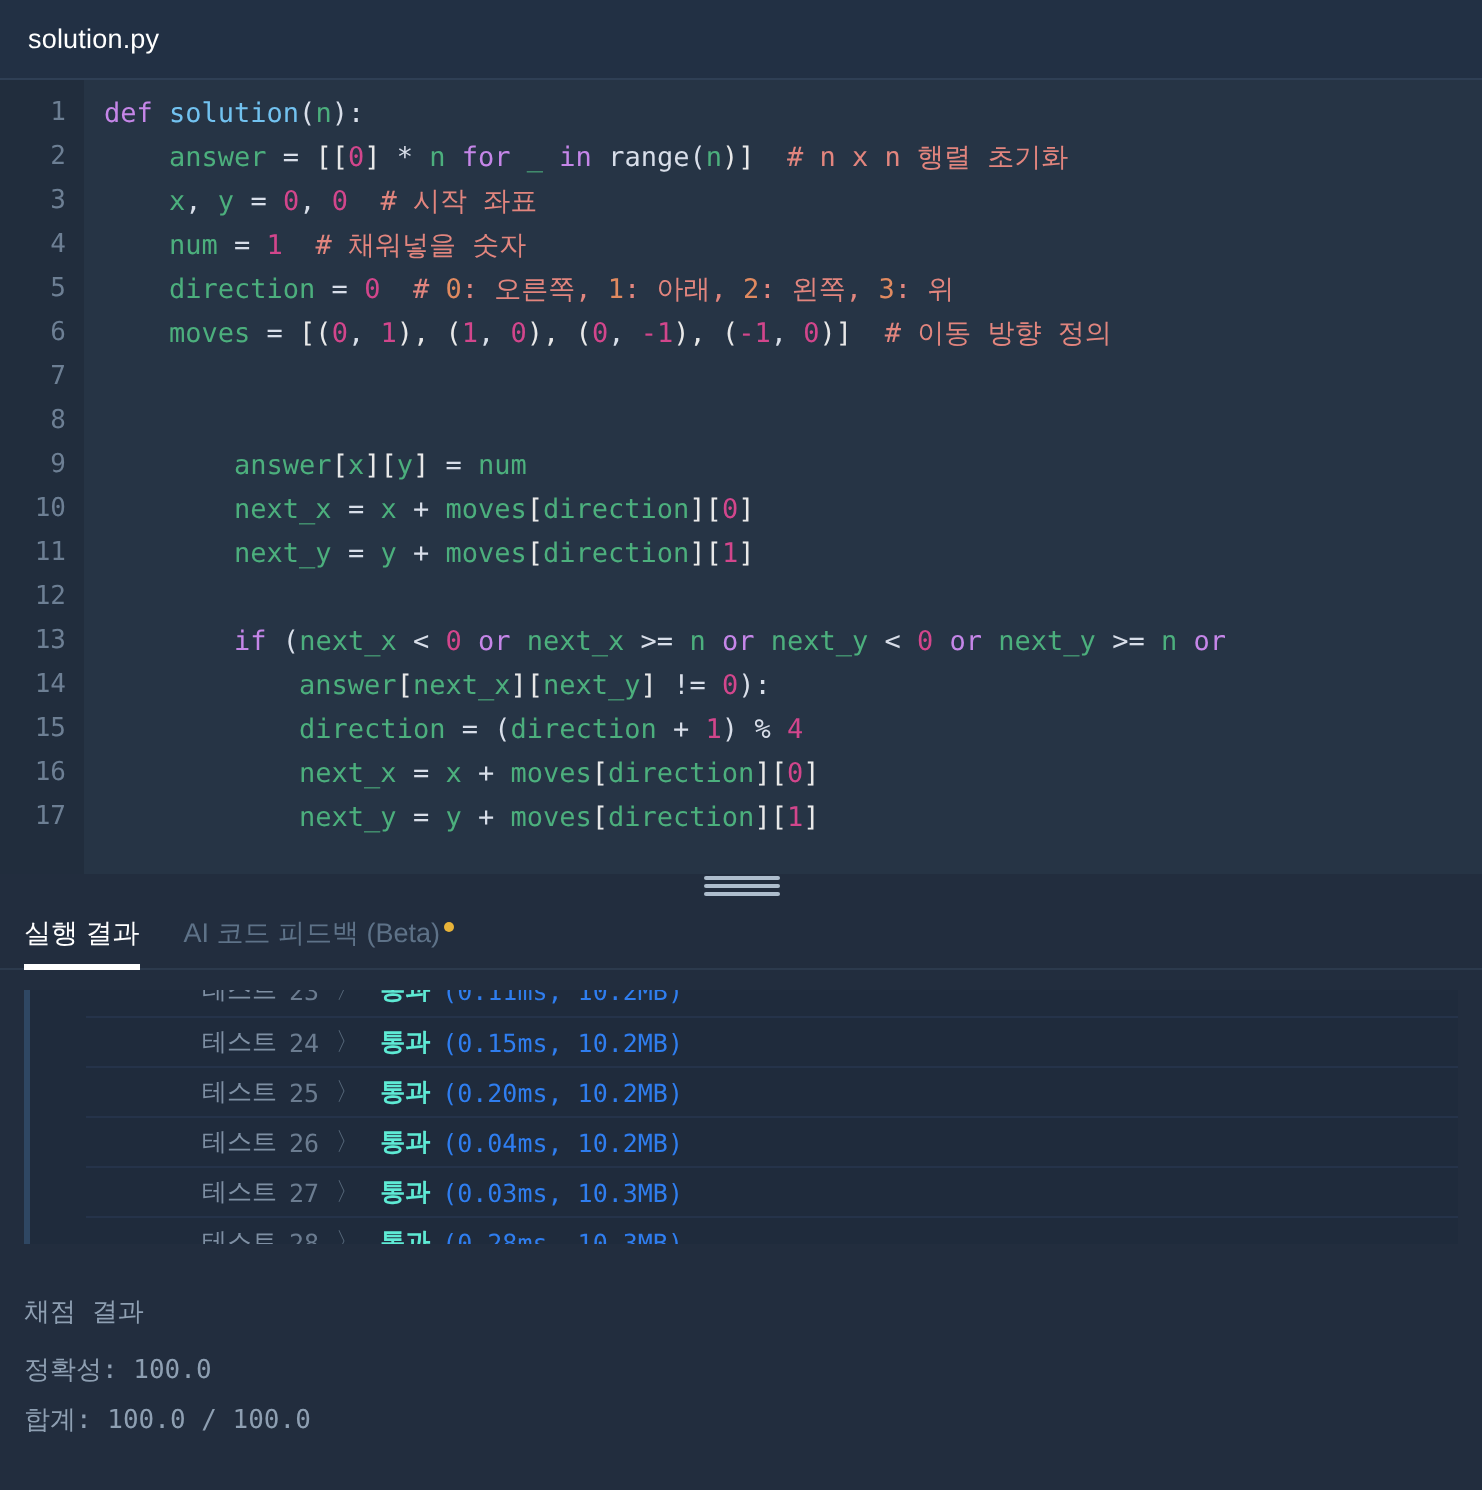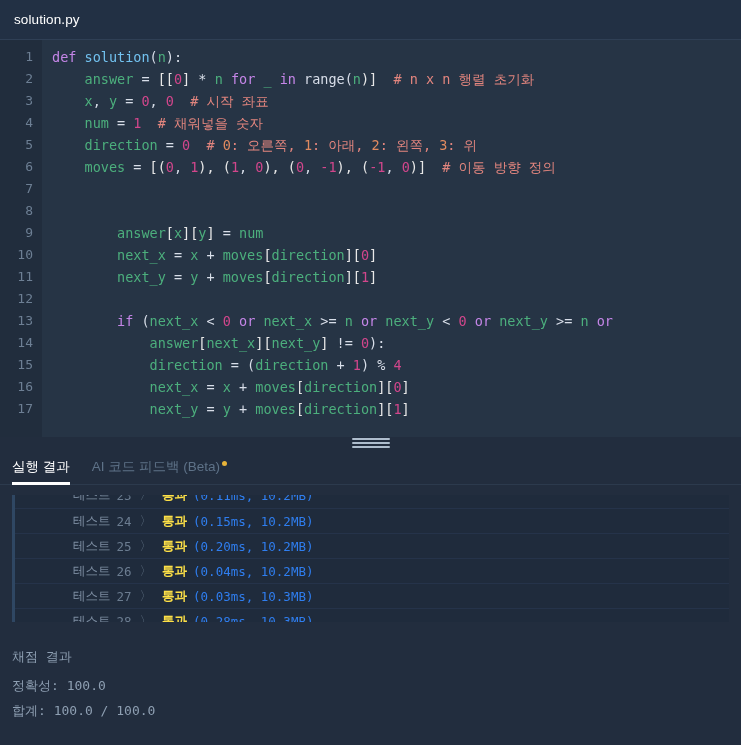--- a/index.html
+++ b/index.html
@@ -137,35 +137,35 @@
 
   
   .results-wrap {
     margin: 10px 12px 0 12px;
     height: 127px;
     background: #1f2b3c;
     border-left: 3px solid #2f4763;
     overflow: hidden;
     position: relative;
   }
-  .results-inner { position: relative; top: -12px; }
+  .results-inner { position: relative; top: -12px; padding-left: 28px; }
   .result-row {
     display: flex;
     align-items: center;
     height: 25px;
     padding-left: 58px;
     font-family: "DejaVu Sans Mono", "Liberation Mono", monospace;
     font-size: 12.5px;
     white-space: pre;
   }
   .result-row + .result-row { border-top: 1px solid #25334a; }
   .rt-name { color: #7e8fa3; }
   .rt-num  { color: #6b7c90; margin-left: 6px; }
   .rt-chev { color: #566779; margin: 0 10px 0 8px; }
-  .rt-status { color: #fde047; font-weight: bold; }
+  .rt-status { color: #5eead4; font-weight: bold; }
   .rt-metrics { color: #2f7ef0; margin-left: 6px; }
 
   
   .score-block {
     margin: 22px 12px 0 12px;
     font-family: "DejaVu Sans Mono", "Liberation Mono", monospace;
     font-size: 13px;
     line-height: 25px;
   }
   .score-title { color: #8e9fb2; margin-bottom: 4px; }

